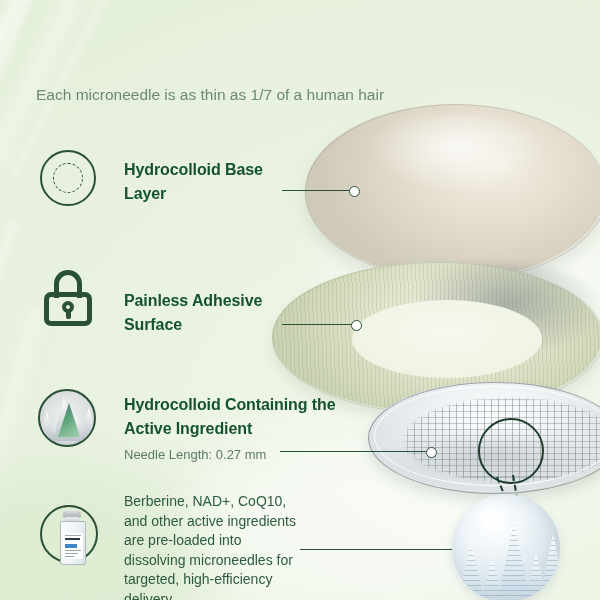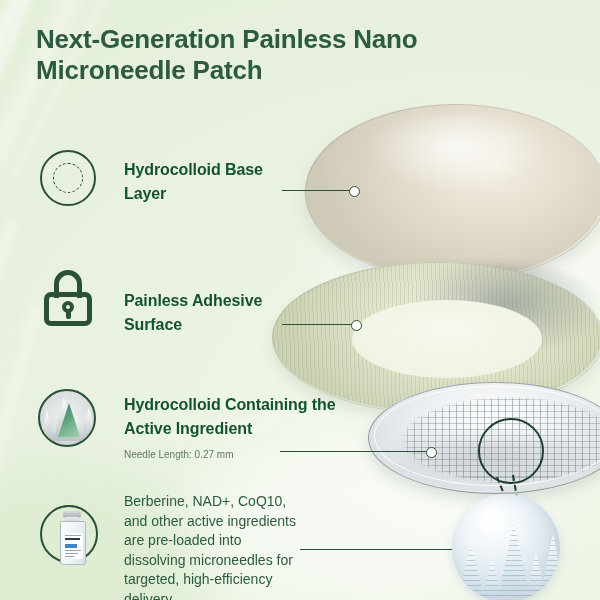--- a/index.html
+++ b/index.html
@@ -169,21 +169,21 @@
   }
 
   
   .feature{position:absolute;}
   .ficon{position:absolute;}
   .fheading{
     position:absolute;color:#14532d;font-weight:bold;
     font-size:16px;line-height:24px;letter-spacing:-.1px;
   }
   .fsub{
-    position:absolute;color:#5f7a68;font-size:10px;line-height:17px;
+    position:absolute;color:#5f7a68;font-size:13px;line-height:17px;
   }
   .fpara{
     position:absolute;color:#2d5b41;font-size:14px;line-height:19.5px;width:175px;
   }
 
   .icon-ring{
     width:56px;height:56px;border-radius:50%;border:2.4px solid #2a5038;
     box-sizing:border-box;position:relative;
   }
   .icon-ring-dashed{
@@ -302,21 +302,21 @@
     <div class="mag-sphere">
       <div class="mag-cone mc1"></div>
       <div class="mag-cone mc2"></div>
       <div class="mag-cone mc3"></div>
       <div class="mag-cone mc4"></div>
       <div class="mag-cone mc5"></div>
     </div>
     <div class="mag-sphere-gloss"></div>
   </div>
 
-  <div class="title">Next-Generation Painless Nano Microneedle Patch</div>
+  <div class="subtitle">Each microneedle is as thin as 1/7 of a human hair</div>
 
   <div class="leader" style="left:282px;top:190px;width:68px;"></div>
   <div class="leader-dot" style="left:349px;top:186px;"></div>
 
   <div class="leader" style="left:282px;top:324px;width:70px;"></div>
   <div class="leader-dot" style="left:351px;top:320px;"></div>
 
   <div class="leader" style="left:280px;top:451px;width:148px;"></div>
   <div class="leader-dot" style="left:426px;top:447px;"></div>
 

